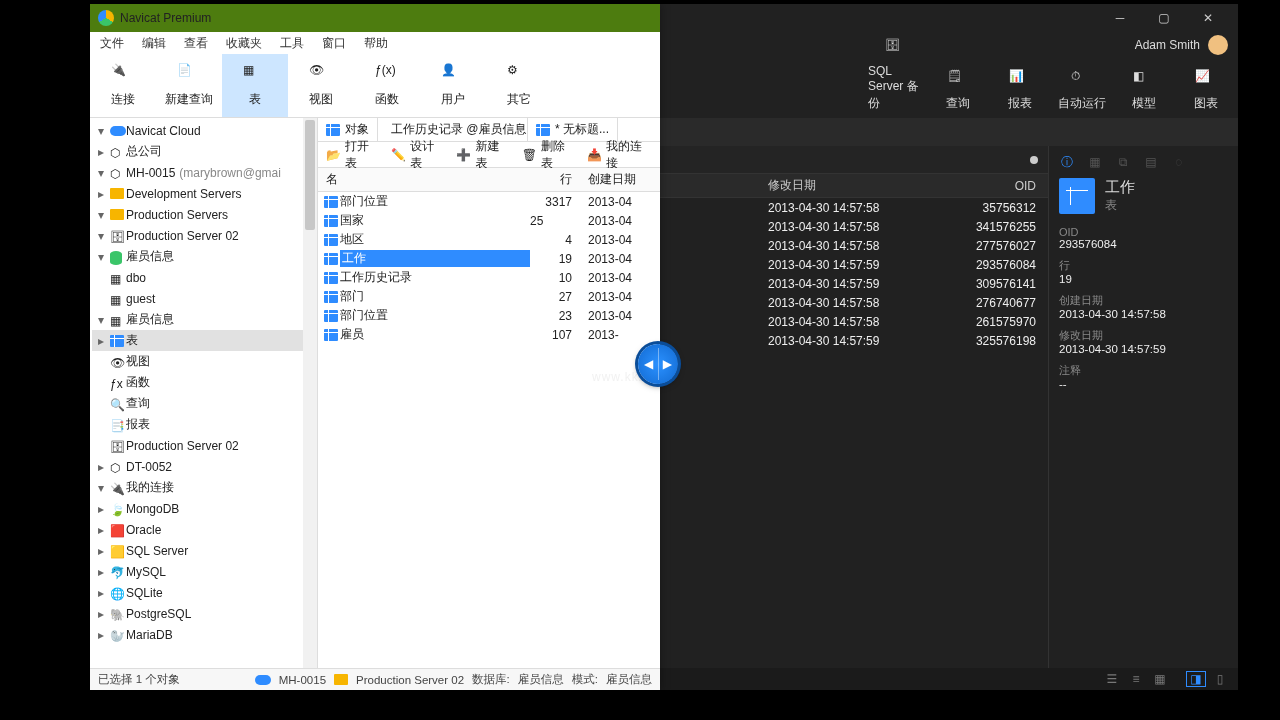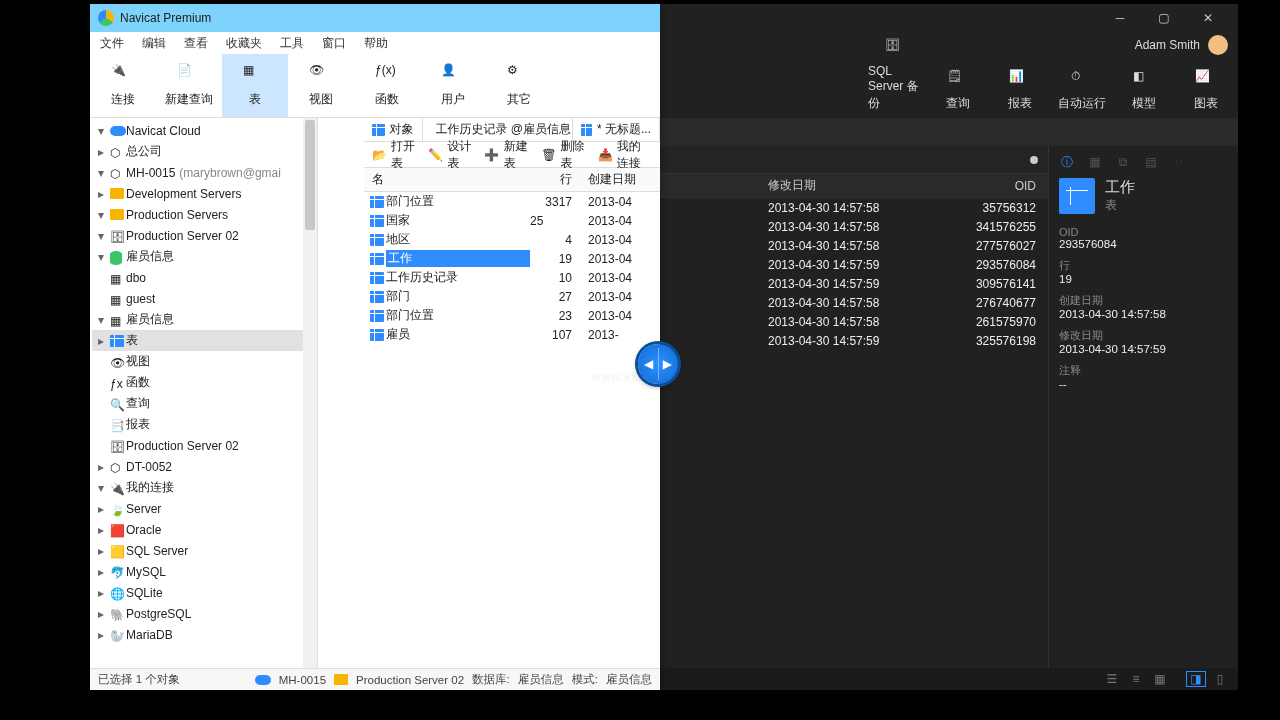--- a/index.html
+++ b/index.html
@@ -30,37 +30,37 @@
 .dr-head { display:flex; gap:10px; align-items:center; margin-bottom:12px; }
 .dr-ico { width:36px; height:36px; background:#2f8cff; border-radius:2px; display:flex; align-items:center; justify-content:center; }
 .dr-lab { color:#888; margin-top:8px; font-size:11px; }
 .dr-val { color:#eee; font-size:11.5px; }
 .dark-status { position:absolute; bottom:0; left:0; right:0; height:22px; background:#1b1b1b; display:flex; align-items:center; justify-content:flex-end; gap:4px; padding:0 8px; color:#777; }
 .ds-btn { width:20px; height:16px; display:flex; align-items:center; justify-content:center; border:1px solid transparent; }
 .ds-btn.sel { border-color:#2f8cff; color:#2f8cff; }
 
 
 .light-app { position:absolute; top:4px; left:90px; width:570px; bottom:30px; background:#fff; box-shadow:2px 0 8px rgba(0,0,0,.25); color:#222; display:flex; flex-direction:column; }
-.light-titlebar { display:flex; align-items:center; height:28px; padding:0 8px; gap:6px; background:#7dd3fc; }
+.light-titlebar { display:flex; align-items:center; height:28px; padding:0 8px; gap:6px; background:#4d7c0f; }
 .logo { width:16px; height:16px; border-radius:50%; background:conic-gradient(#f7b500 0 120deg,#3ac569 120deg 240deg,#2f8cff 240deg 360deg); }
 .menu { display:flex; gap:18px; height:22px; align-items:center; padding:0 10px; font-size:12px; color:#333; }
 .light-toolbar { display:flex; height:64px; background:#fff; border-bottom:1px solid #ddd; }
 .lt-btn { width:66px; display:flex; flex-direction:column; align-items:center; justify-content:center; gap:4px; cursor:pointer; font-size:12px; }
 .lt-btn.sel { background:#cde6ff; }
 .lt-ico { width:24px; height:24px; }
 .light-row { display:flex; flex:1; min-height:0; }
 .tree { width:228px; border-right:1px solid #ddd; overflow:hidden; position:relative; background:#fff; }
 .tree-inner { padding:2px 2px 6px 2px; }
 .tree .node { display:flex; align-items:center; height:21px; gap:4px; padding-left:4px; white-space:nowrap; }
 .tree .node.sel { background:#e1e1e1; }
 .tree .caret { width:10px; display:inline-flex; justify-content:center; color:#666; }
 .depth-0{padding-left:4px}.depth-1{padding-left:18px}.depth-2{padding-left:32px}.depth-3{padding-left:46px}.depth-4{padding-left:60px}.depth-5{padding-left:74px}.depth-6{padding-left:88px}
 .tree-scroll { position:absolute; right:0; top:0; bottom:0; width:14px; background:#f1f1f1; }
 .tree-scroll .thumb { position:absolute; left:2px; right:2px; top:2px; height:110px; background:#c7c7c7; border-radius:2px; }
-.content { flex:1; display:flex; flex-direction:column; min-width:0;margin-left:46px; }
+.content { flex:1; display:flex; flex-direction:column; min-width:0; }
 .ctabs { display:flex; height:24px; border-bottom:1px solid #ddd; }
 .ctab { display:flex; align-items:center; gap:5px; padding:0 8px; border-right:1px solid #ddd; font-size:12px; max-width:150px; white-space:nowrap; overflow:hidden; }
 .caction { display:flex; height:26px; align-items:center; gap:12px; padding:0 8px; border-bottom:1px solid #ddd; font-size:12px; }
 .caction .ab { display:flex; align-items:center; gap:4px; cursor:pointer; }
 .chead { display:flex; height:24px; background:#fafafa; border-bottom:1px solid #ddd; }
 .ch-c1 { flex:1; padding-left:8px; display:flex; align-items:center; }
 .ch-c2 { width:50px; display:flex; align-items:center; justify-content:flex-end; padding-right:8px; }
 .ch-c3 { width:80px; padding-left:8px; display:flex; align-items:center; }
 .cbody { flex:1; overflow:hidden; }
 .crow { display:flex; height:19px; align-items:center; }
@@ -356,21 +356,21 @@
             <span>DT-0052</span>
           </div>
           <div class="node depth-0">
             <span class="caret">▾</span>
             <span class="i-tag">🔌</span>
             <span>我的连接</span>
           </div>
           <div class="node depth-1">
             <span class="caret">▸</span>
             <span class="i-tag">🍃</span>
-            <span>Server</span>
+            <span>MongoDB</span>
           </div>
           <div class="node depth-1">
             <span class="caret">▸</span>
             <span class="i-tag">🟥</span>
             <span>Oracle</span>
           </div>
           <div class="node depth-1">
             <span class="caret">▸</span>
             <span class="i-tag">🟨</span>
             <span>SQL Server</span>

